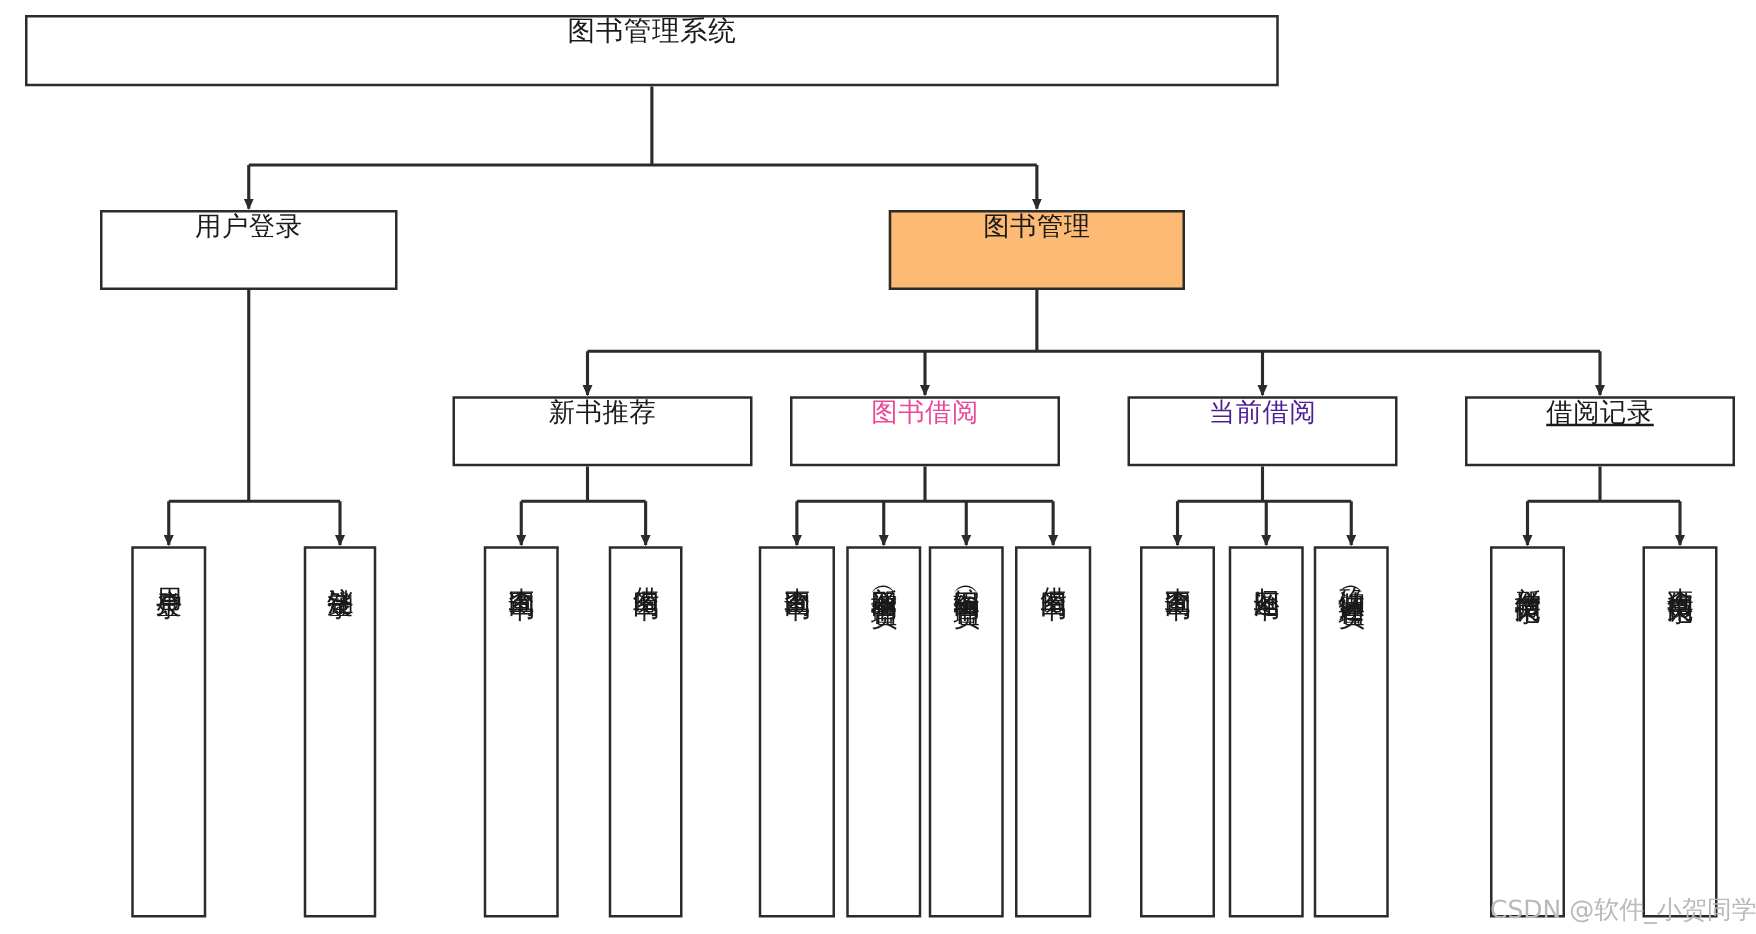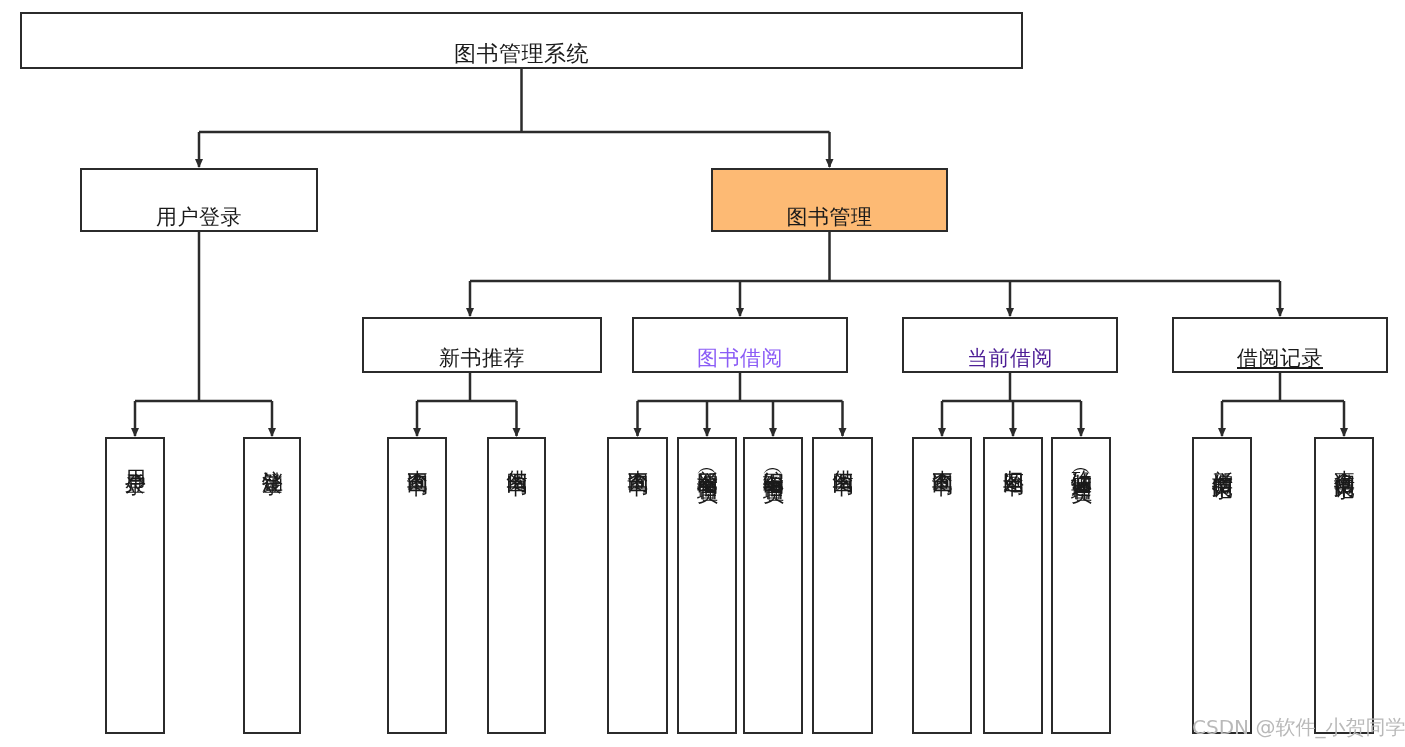--- a/index.html
+++ b/index.html
@@ -25,21 +25,21 @@
     top: 0;
     width: 1405px;
     height: 747px;
   }
   .node {
     position: absolute;
     box-sizing: border-box;
     background: #ffffff;
     border: 2px solid #2b2b2b;
     display: flex;
-    align-items: flex-end;
+    align-items: flex-start;
     justify-content: center;
     color: #1a1a1a;
   }
   .node .label {
     display: block;
     text-align: center;
     line-height: 1.12;
     letter-spacing: 0.5px;
   }
   .node.horizontal .label {
@@ -124,21 +124,21 @@
       </div>
       <div class="node horizontal" style="left: 80px; top: 168px; width: 238px; height: 64px; border-color: rgb(43, 43, 43); background: rgb(255, 255, 255); color: rgb(26, 26, 26);">
         <span class="label">用户登录</span>
       </div>
       <div class="node horizontal" style="left: 711px; top: 168px; width: 237px; height: 64px; border-color: rgb(43, 43, 43); background: #fdba74; color: rgb(26, 26, 26);">
         <span class="label">图书管理</span>
       </div>
       <div class="node horizontal" style="left: 362px; top: 317px; width: 240px; height: 56px; border-color: rgb(43, 43, 43); background: rgb(255, 255, 255); color: rgb(26, 26, 26);">
         <span class="label">新书推荐</span>
       </div>
-      <div class="node horizontal" style="left: 632px; top: 317px; width: 216px; height: 56px; border-color: rgb(43, 43, 43); background: rgb(255, 255, 255); color: #8b5cf6;">
+      <div class="node horizontal" style="left: 632px; top: 317px; width: 216px; height: 56px; border-color: rgb(43, 43, 43); background: rgb(255, 255, 255); color: #ec4899;">
         <span class="label">图书借阅</span>
       </div>
       <div class="node horizontal" style="left: 902px; top: 317px; width: 216px; height: 56px; border-color: rgb(43, 43, 43); background: rgb(255, 255, 255); color: #4c1d95;">
         <span class="label">当前借阅</span>
       </div>
       <div class="node horizontal" style="left: 1172px; top: 317px; width: 216px; height: 56px; border-color: rgb(43, 43, 43); background: rgb(255, 255, 255); color: rgb(26, 26, 26); text-decoration: underline;">
         <span class="label">借阅记录</span>
       </div>
       <div class="node vertical" style="left: 105px; top: 437px; width: 60px; height: 297px; border-color: rgb(43, 43, 43); background: rgb(255, 255, 255); color: rgb(26, 26, 26);">
         <span class="label">用户登录</span>

